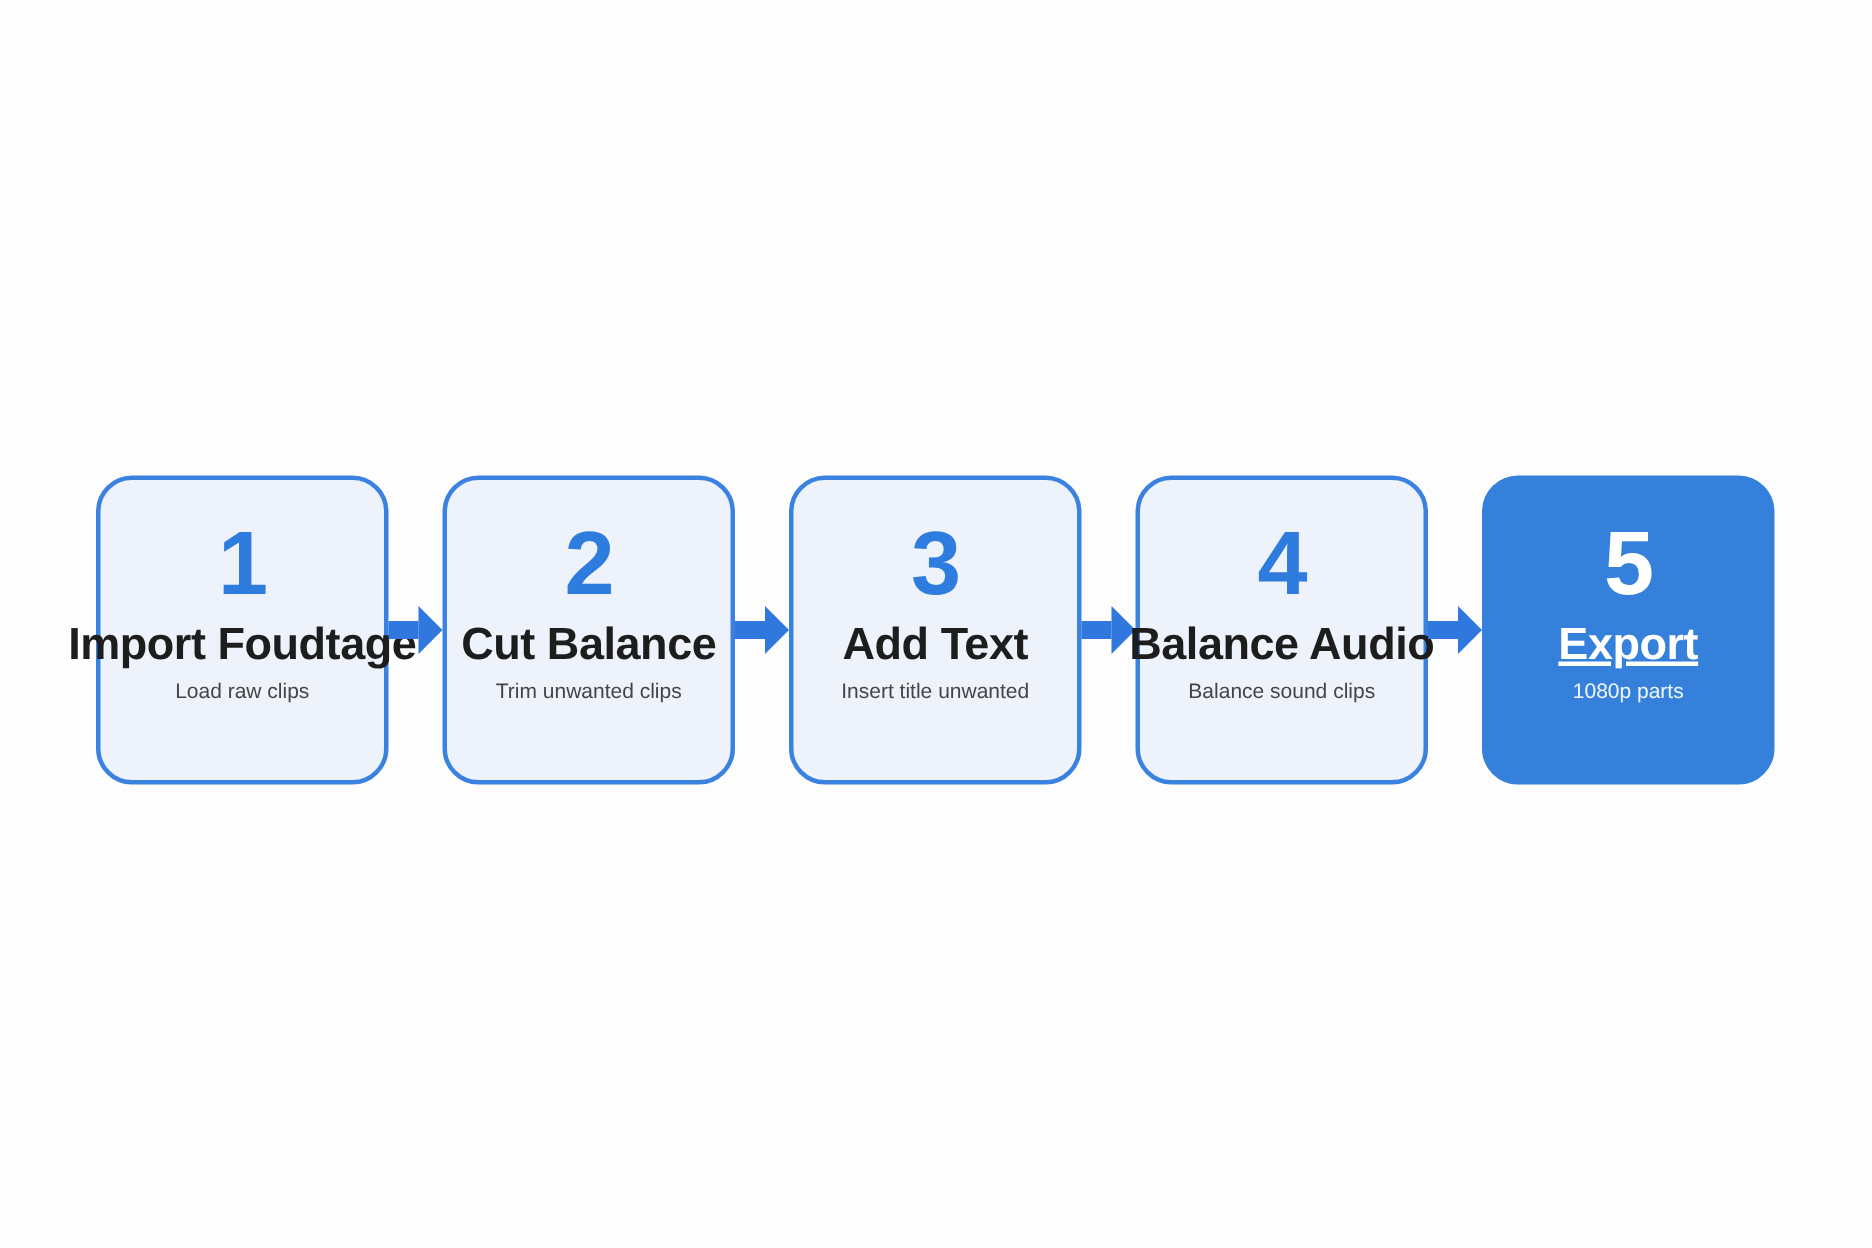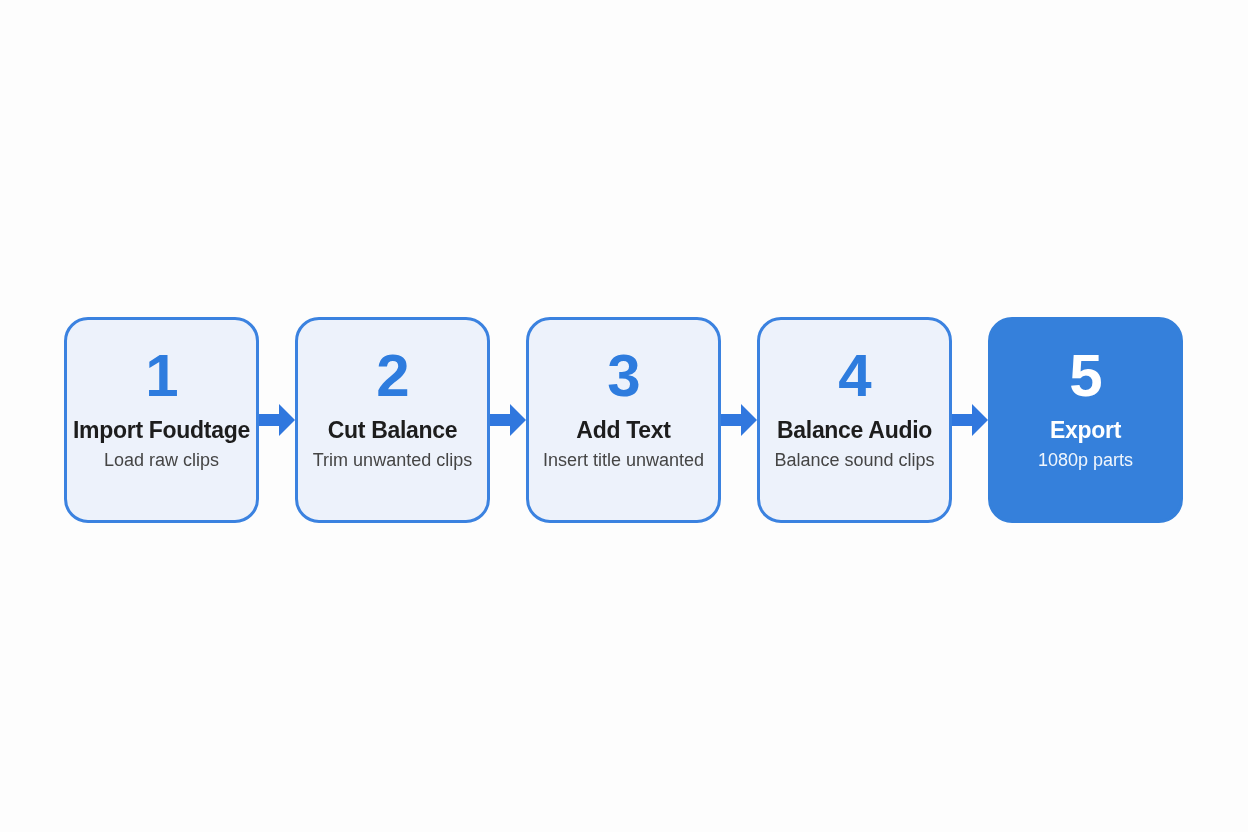--- a/index.html
+++ b/index.html
@@ -39,44 +39,44 @@
   .card .num {
     font-size: 60px;
     line-height: 68px;
     font-weight: 700;
     color: #2e7cde;
     letter-spacing: -1px;
   }
 
   .card .title {
     margin-top: 5px;
-    font-size: 23px;
+    font-size: 30px;
     line-height: 30px;
     font-weight: 700;
     color: #1d1d1d;
     letter-spacing: -0.3px;
     white-space: nowrap;
   }
 
   .card .subtitle {
     margin-top: 4px;
-    font-size: 18px;
+    font-size: 14px;
     line-height: 22px;
     font-weight: 400;
     color: #454545;
     white-space: nowrap;
   }
 
   .card.active {
     background: #3580db;
     border-color: #3580db;
   }
 
   .card.active .num { color: #ffffff; }
-  .card.active .title { color: #ffffff; }
+  .card.active .title { color: #ffffff; text-decoration: underline; }
   .card.active .subtitle { color: rgba(255, 255, 255, 0.93); }
 
   .connector {
     flex: 0 0 36px;
     width: 36px;
     height: 32px;
     display: flex;
     align-items: center;
     justify-content: flex-start;
   }

